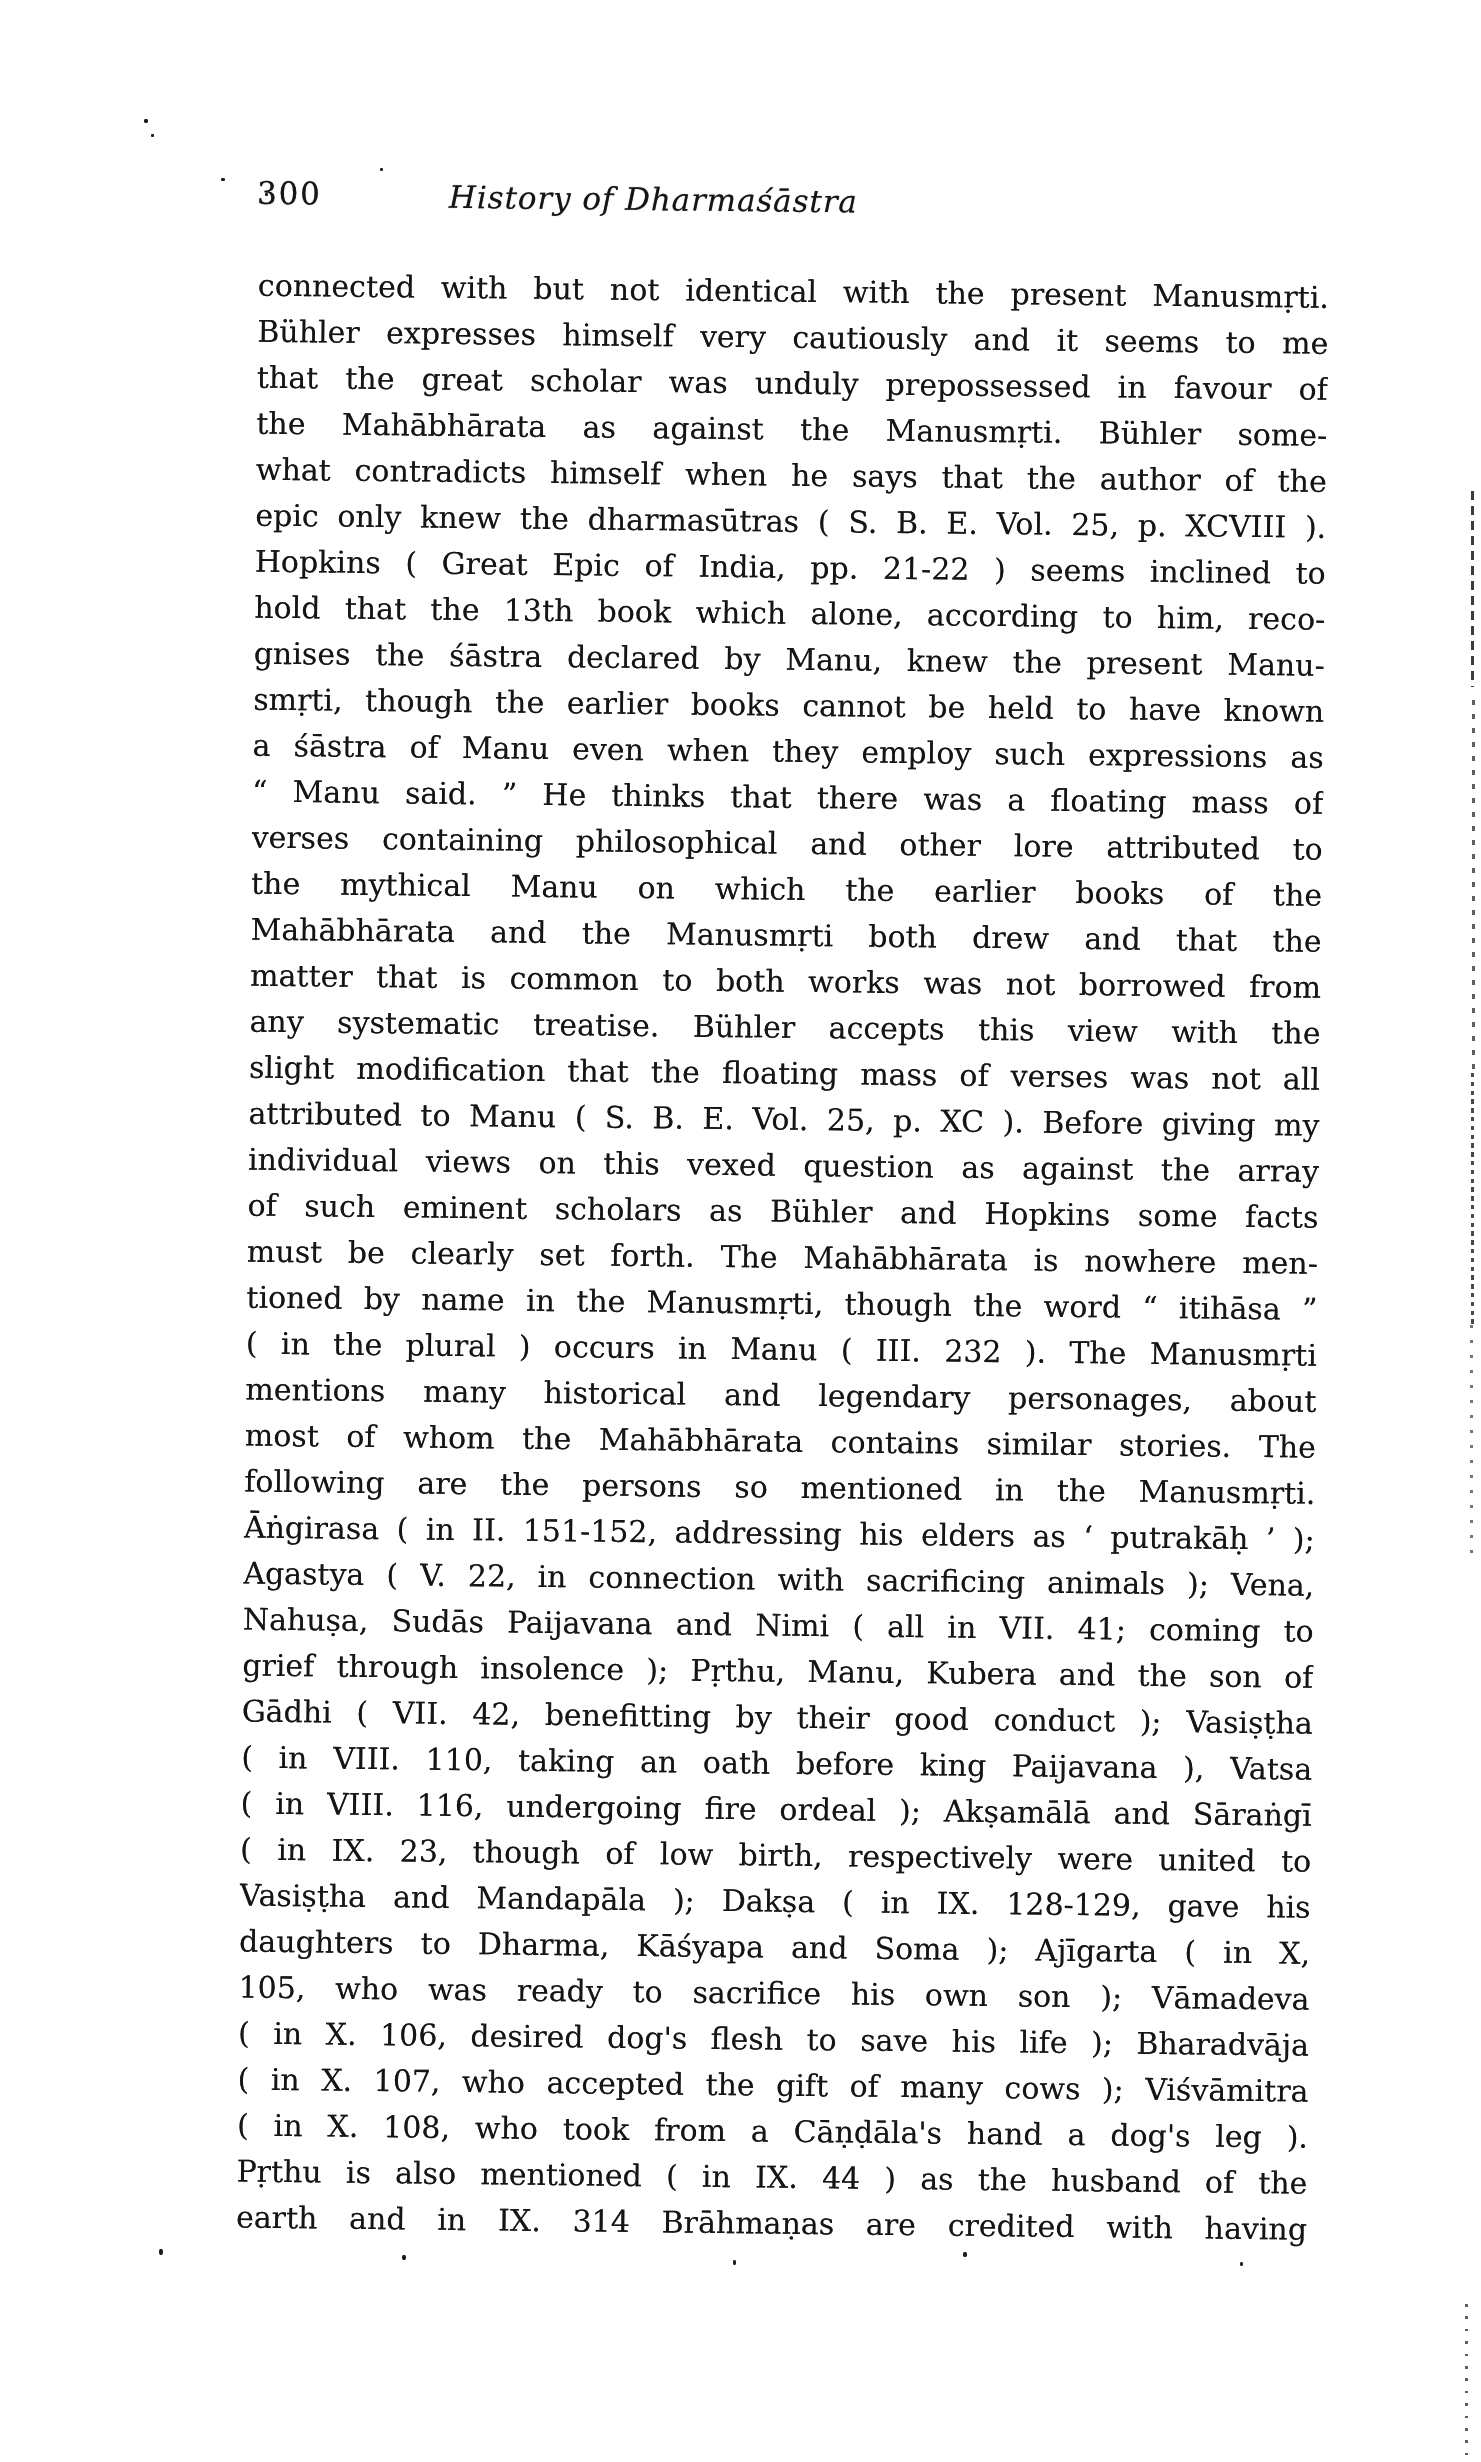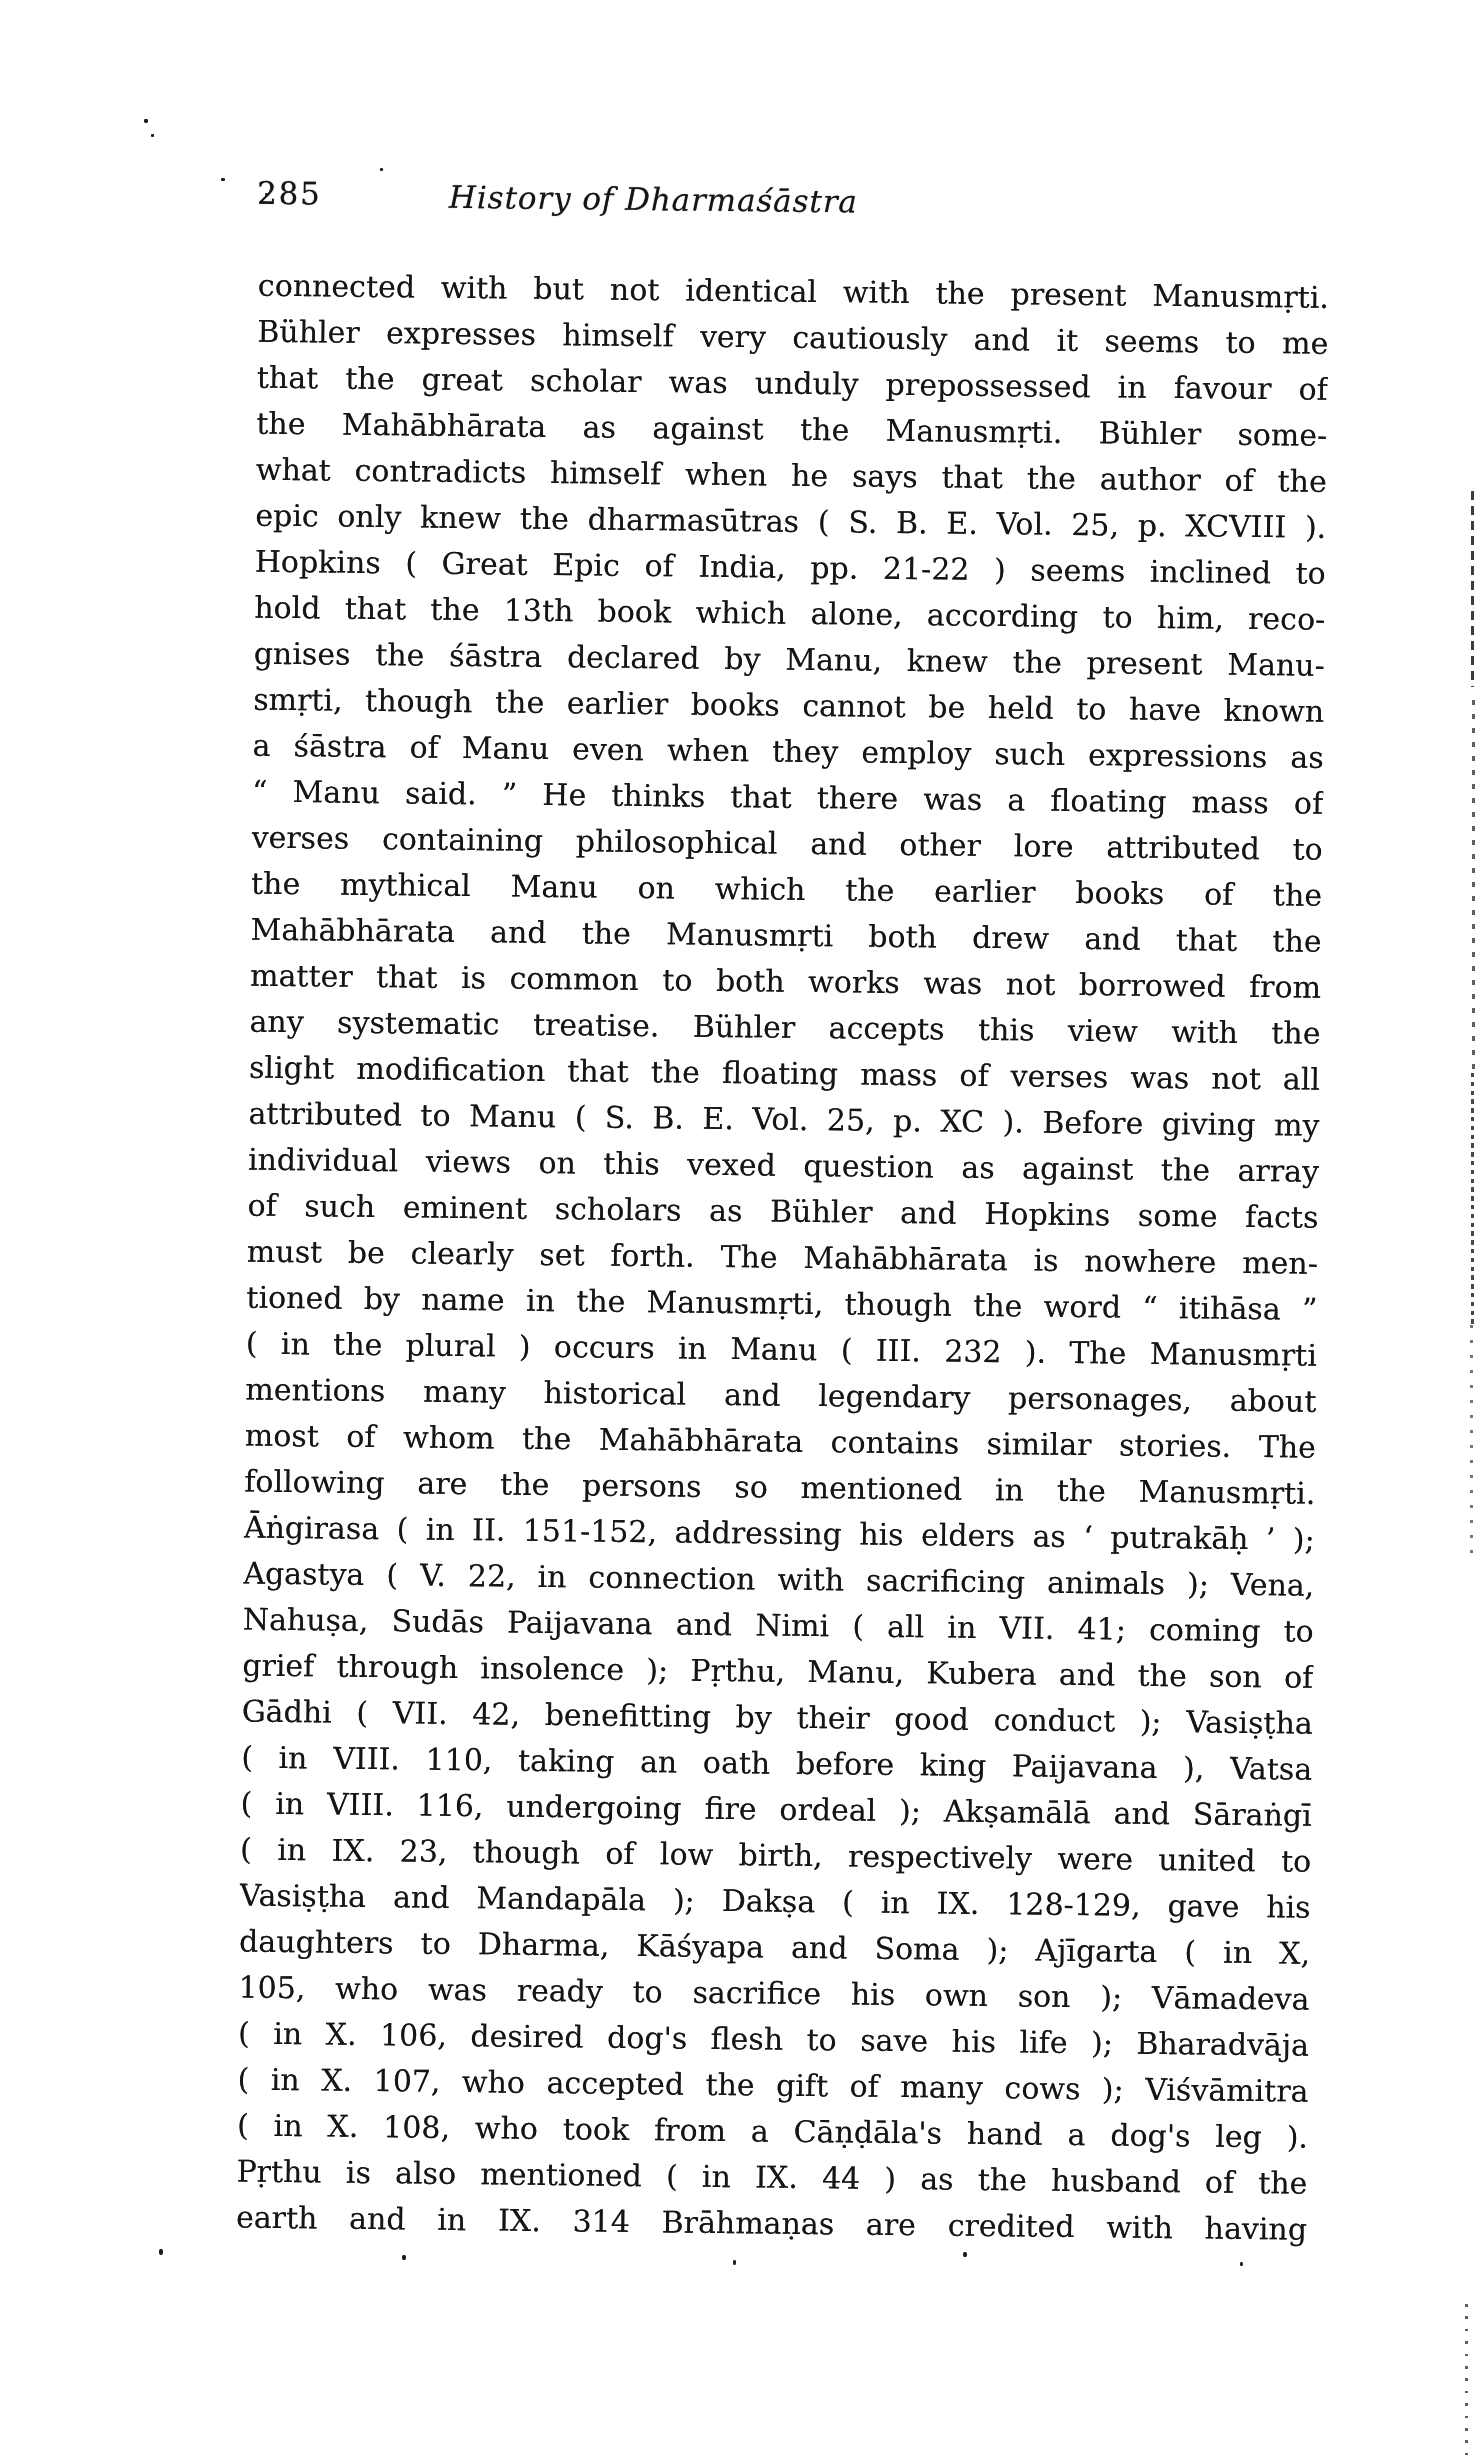--- a/index.html
+++ b/index.html
@@ -55,21 +55,21 @@
     background: repeating-linear-gradient(
       to bottom, #1a1a1a 0, #1a1a1a var(--on), transparent var(--on), transparent var(--cycle));
   }
   .speck { position: absolute; background: #1b1b1b; border-radius: 40%; }
 </style>
 </head>
 <body>
 
 <div class="page-content">
   <div class="page-header">
-    <span class="page-number">285</span>
+    <span class="page-number">300</span>
     <span class="running-title">History of Dharmaśāstra</span>
   </div>
   <div class="page-body">
       <div class="line">connected with but not identical with the present Manusmṛti.</div>
       <div class="line">Bühler expresses himself very cautiously and it seems to me</div>
       <div class="line">that the great scholar was unduly prepossessed in favour of</div>
       <div class="line">the Mahābhārata as against the Manusmṛti. Bühler some-</div>
       <div class="line">what contradicts himself when he says that the author of the</div>
       <div class="line">epic only knew the dharmasūtras ( S. B. E. Vol. 25, p. XCVIII ).</div>
       <div class="line">Hopkins ( Great Epic of India, pp. 21-22 ) seems inclined to</div>

